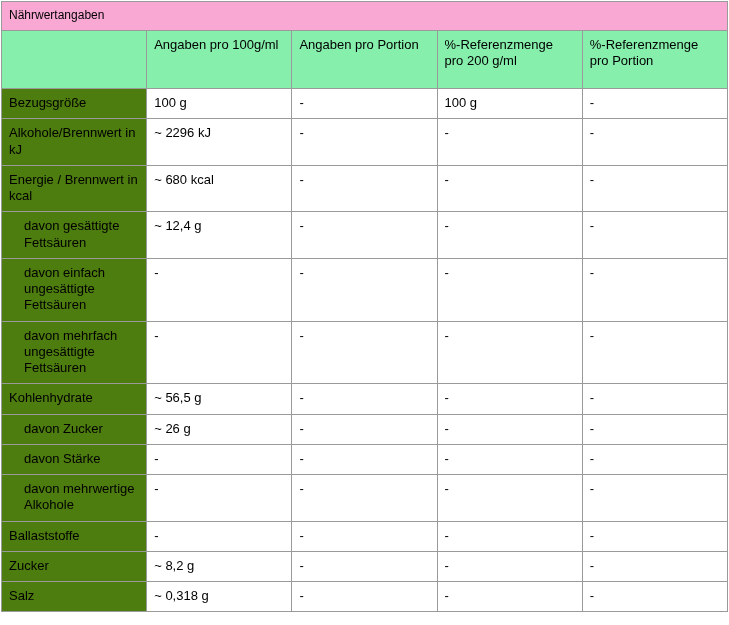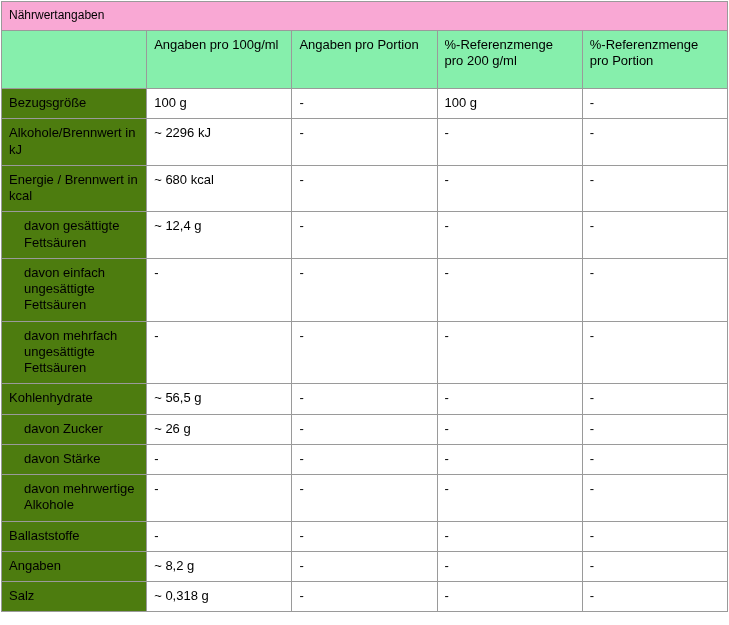--- a/index.html
+++ b/index.html
@@ -147,21 +147,21 @@
           <td class="c5">-</td>
         </tr>
         <tr>
           <td class="label-col">Ballaststoffe</td>
           <td class="c2">-</td>
           <td class="c3">-</td>
           <td class="c4">-</td>
           <td class="c5">-</td>
         </tr>
         <tr>
-          <td class="label-col">Angaben</td>
+          <td class="label-col">Zucker</td>
           <td class="c2">~ 8,2 g</td>
           <td class="c3">-</td>
           <td class="c4">-</td>
           <td class="c5">-</td>
         </tr>
         <tr>
           <td class="label-col">Salz</td>
           <td class="c2">~ 0,318 g</td>
           <td class="c3">-</td>
           <td class="c4">-</td>

